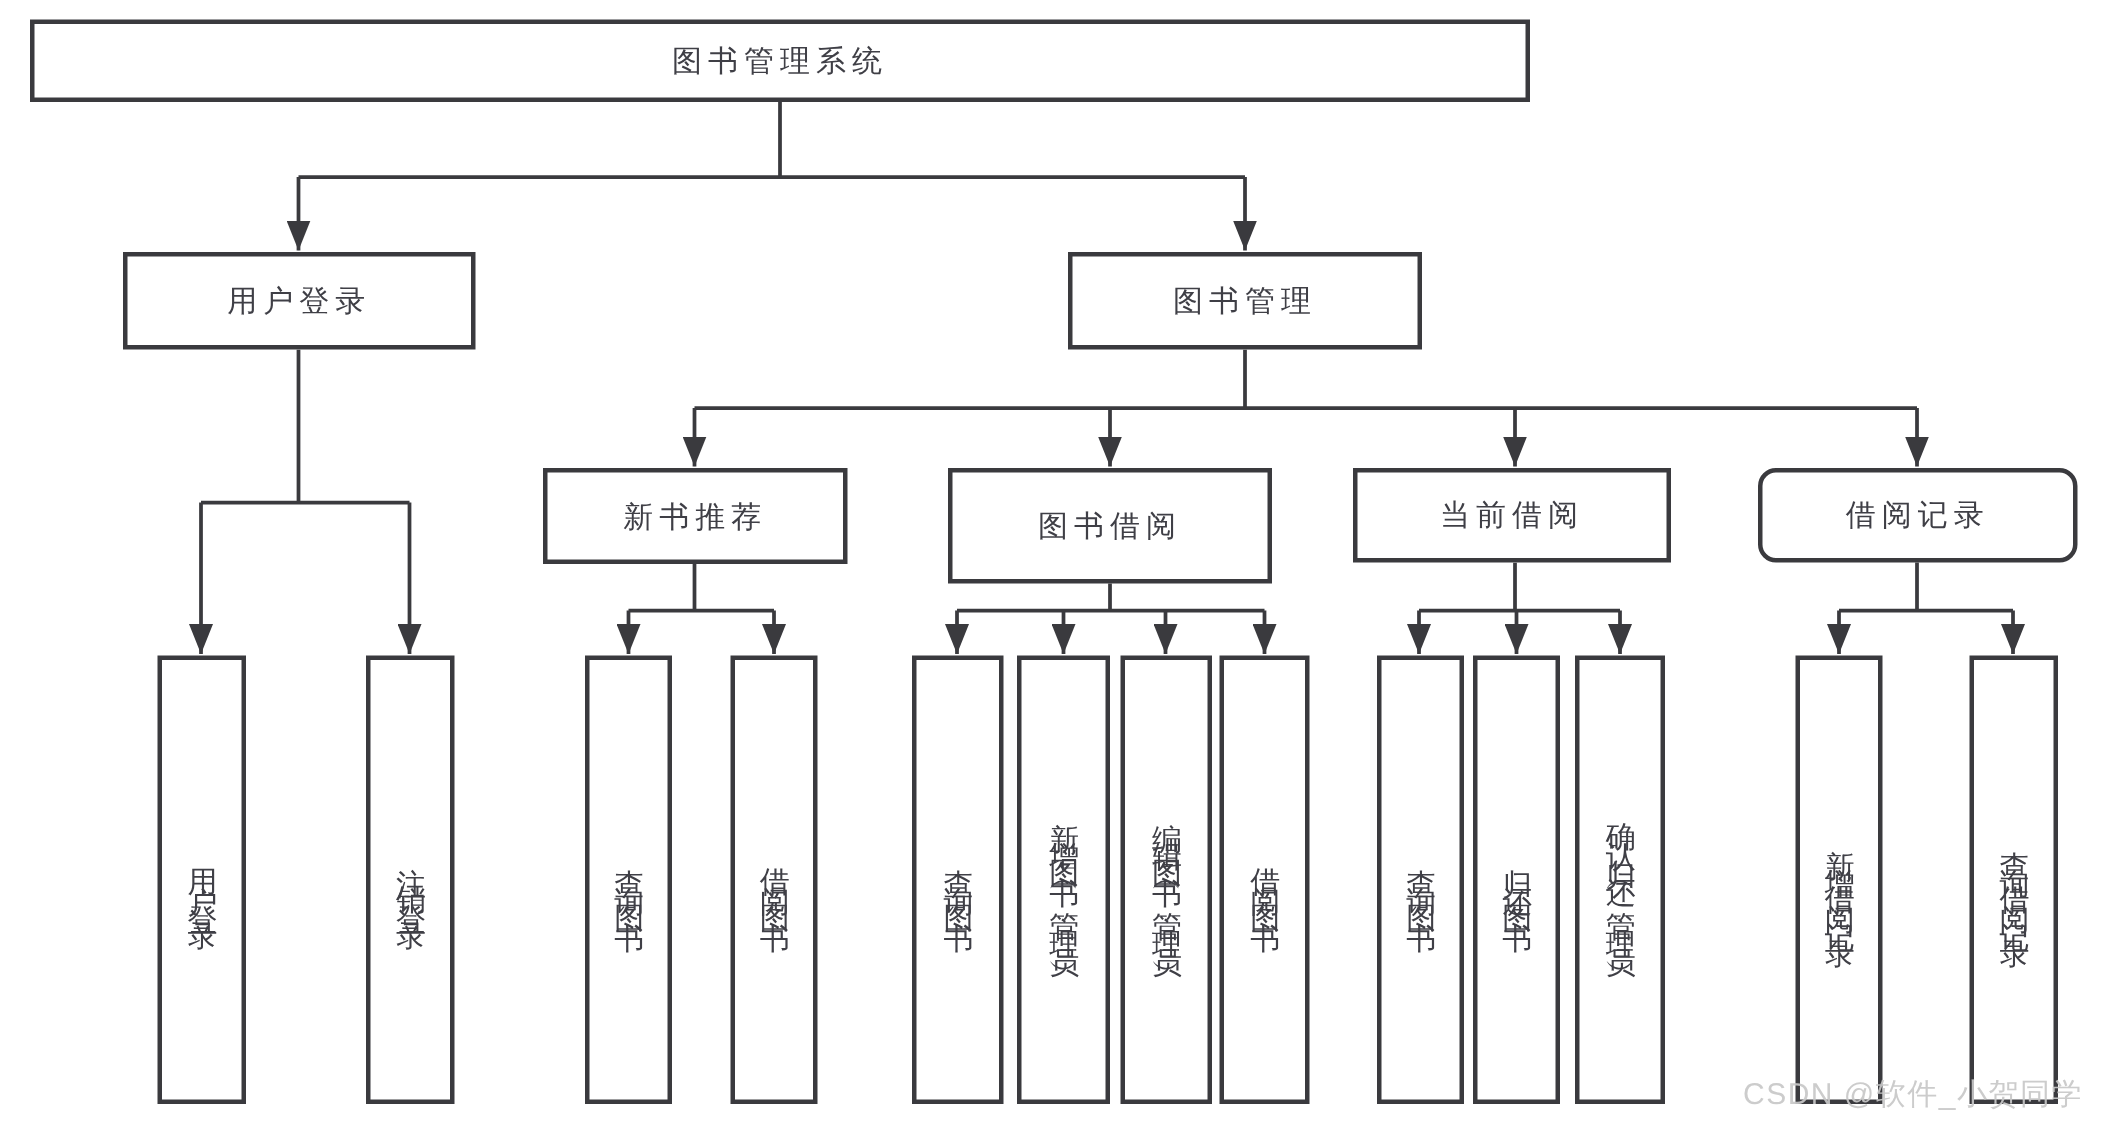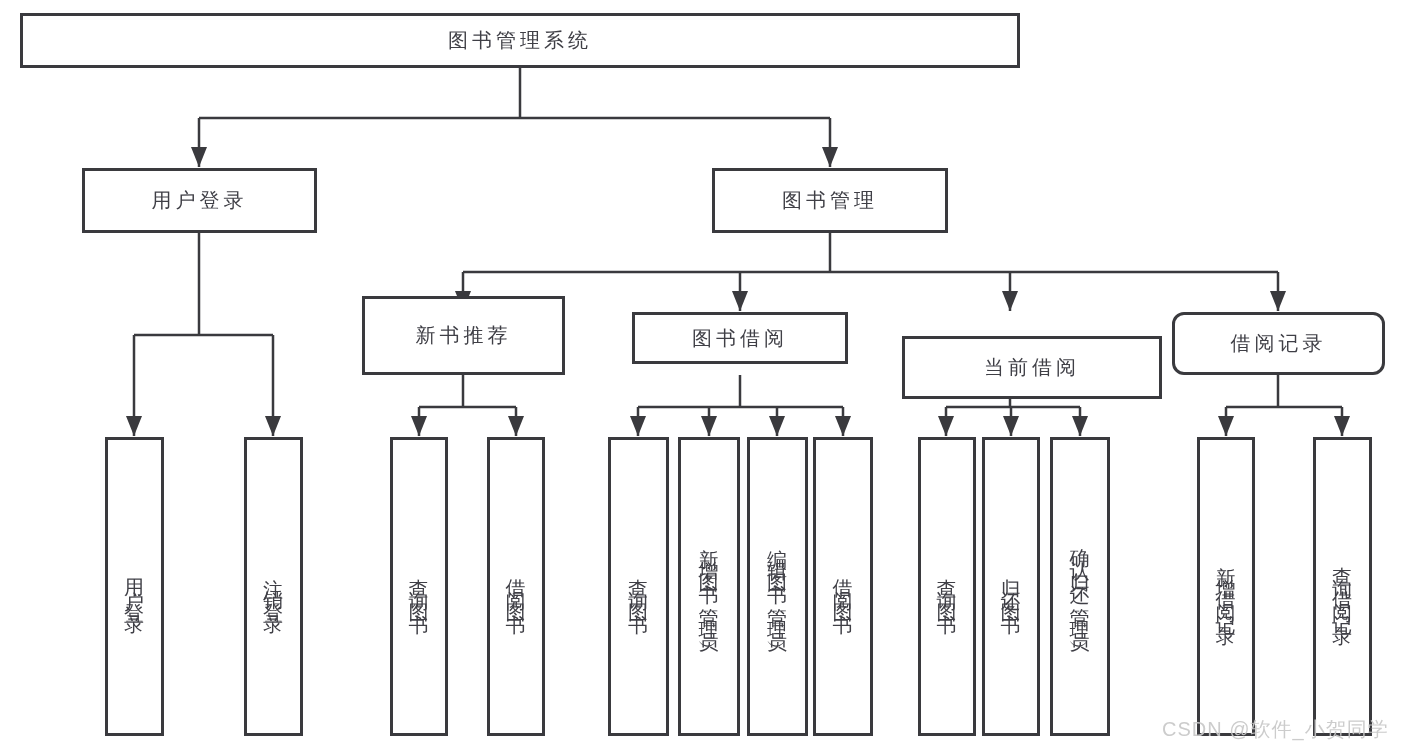--- a/index.html
+++ b/index.html
@@ -49,23 +49,23 @@
     text-orientation: mixed;
     font-size: 20px;
     letter-spacing: 12px;
     line-height: 1;
   }
 
   
   .n-root   { left: 20px;   top: 13px;  width: 1000px; height: 55px; }
   .n-login  { left: 82px;   top: 168px; width: 235px;  height: 65px; }
   .n-mgmt   { left: 712px;  top: 168px; width: 236px;  height: 65px; font-family: Liberation Serif, serif; }
-  .n-newbk  { left: 362px;  top: 296px; width: 203px;  height: 79px; }
-  .n-borrow { left: 632px;  top: 312px; width: 216px;  height: 52px; }
-  .n-curr   { left: 902px;  top: 312px; width: 260px;  height: 63px; margin-top: 24px; }
+  .n-newbk  { left: 362px;  top: 312px; width: 203px;  height: 64px; }
+  .n-borrow { left: 632px;  top: 312px; width: 216px;  height: 77px; }
+  .n-curr   { left: 902px;  top: 312px; width: 212px;  height: 63px; }
   .n-rec    { left: 1172px; top: 312px; width: 213px;  height: 63px; border-radius: 12px; }
 
   
   .vnode { top: 437px; height: 299px; }
   .l-a1 { left: 105px;  width: 59px; }
   .l-a2 { left: 244px;  width: 59px; }
   .l-b1 { left: 390px;  width: 58px; }
   .l-b2 { left: 487px;  width: 58px; }
   .l-c1 { left: 608px;  width: 61px; }
   .l-c2 { left: 678px;  width: 62px; }

